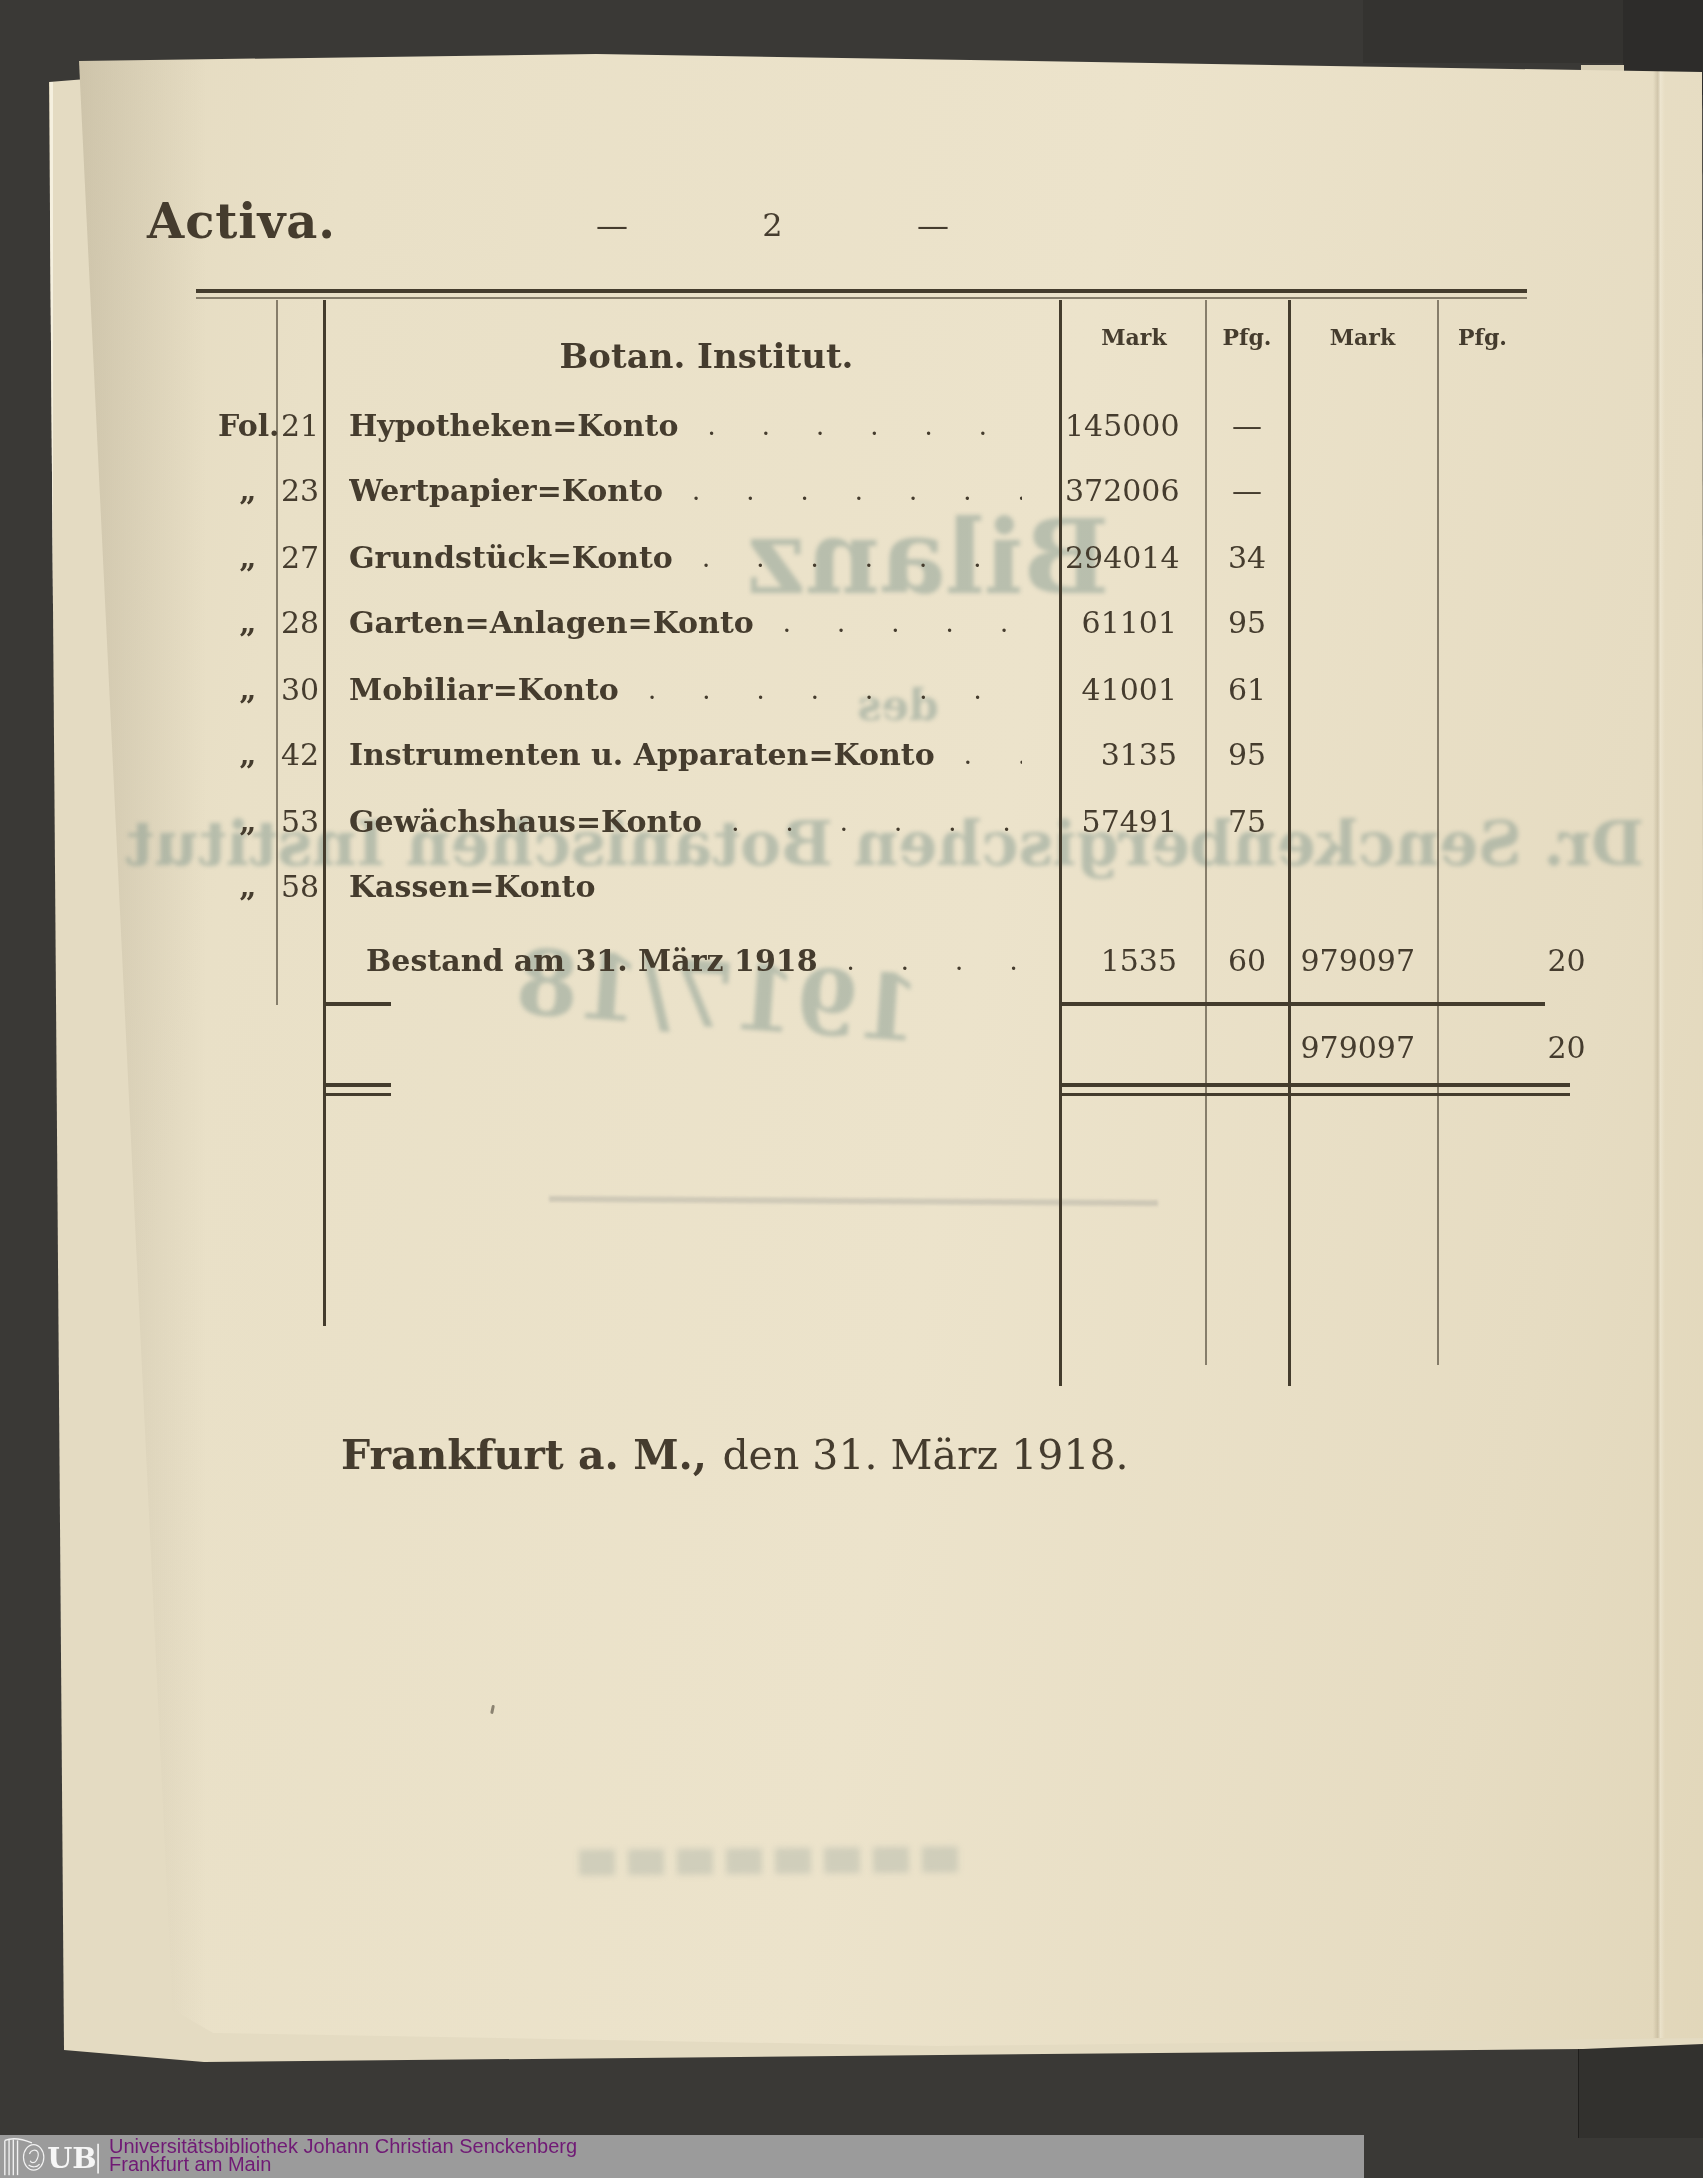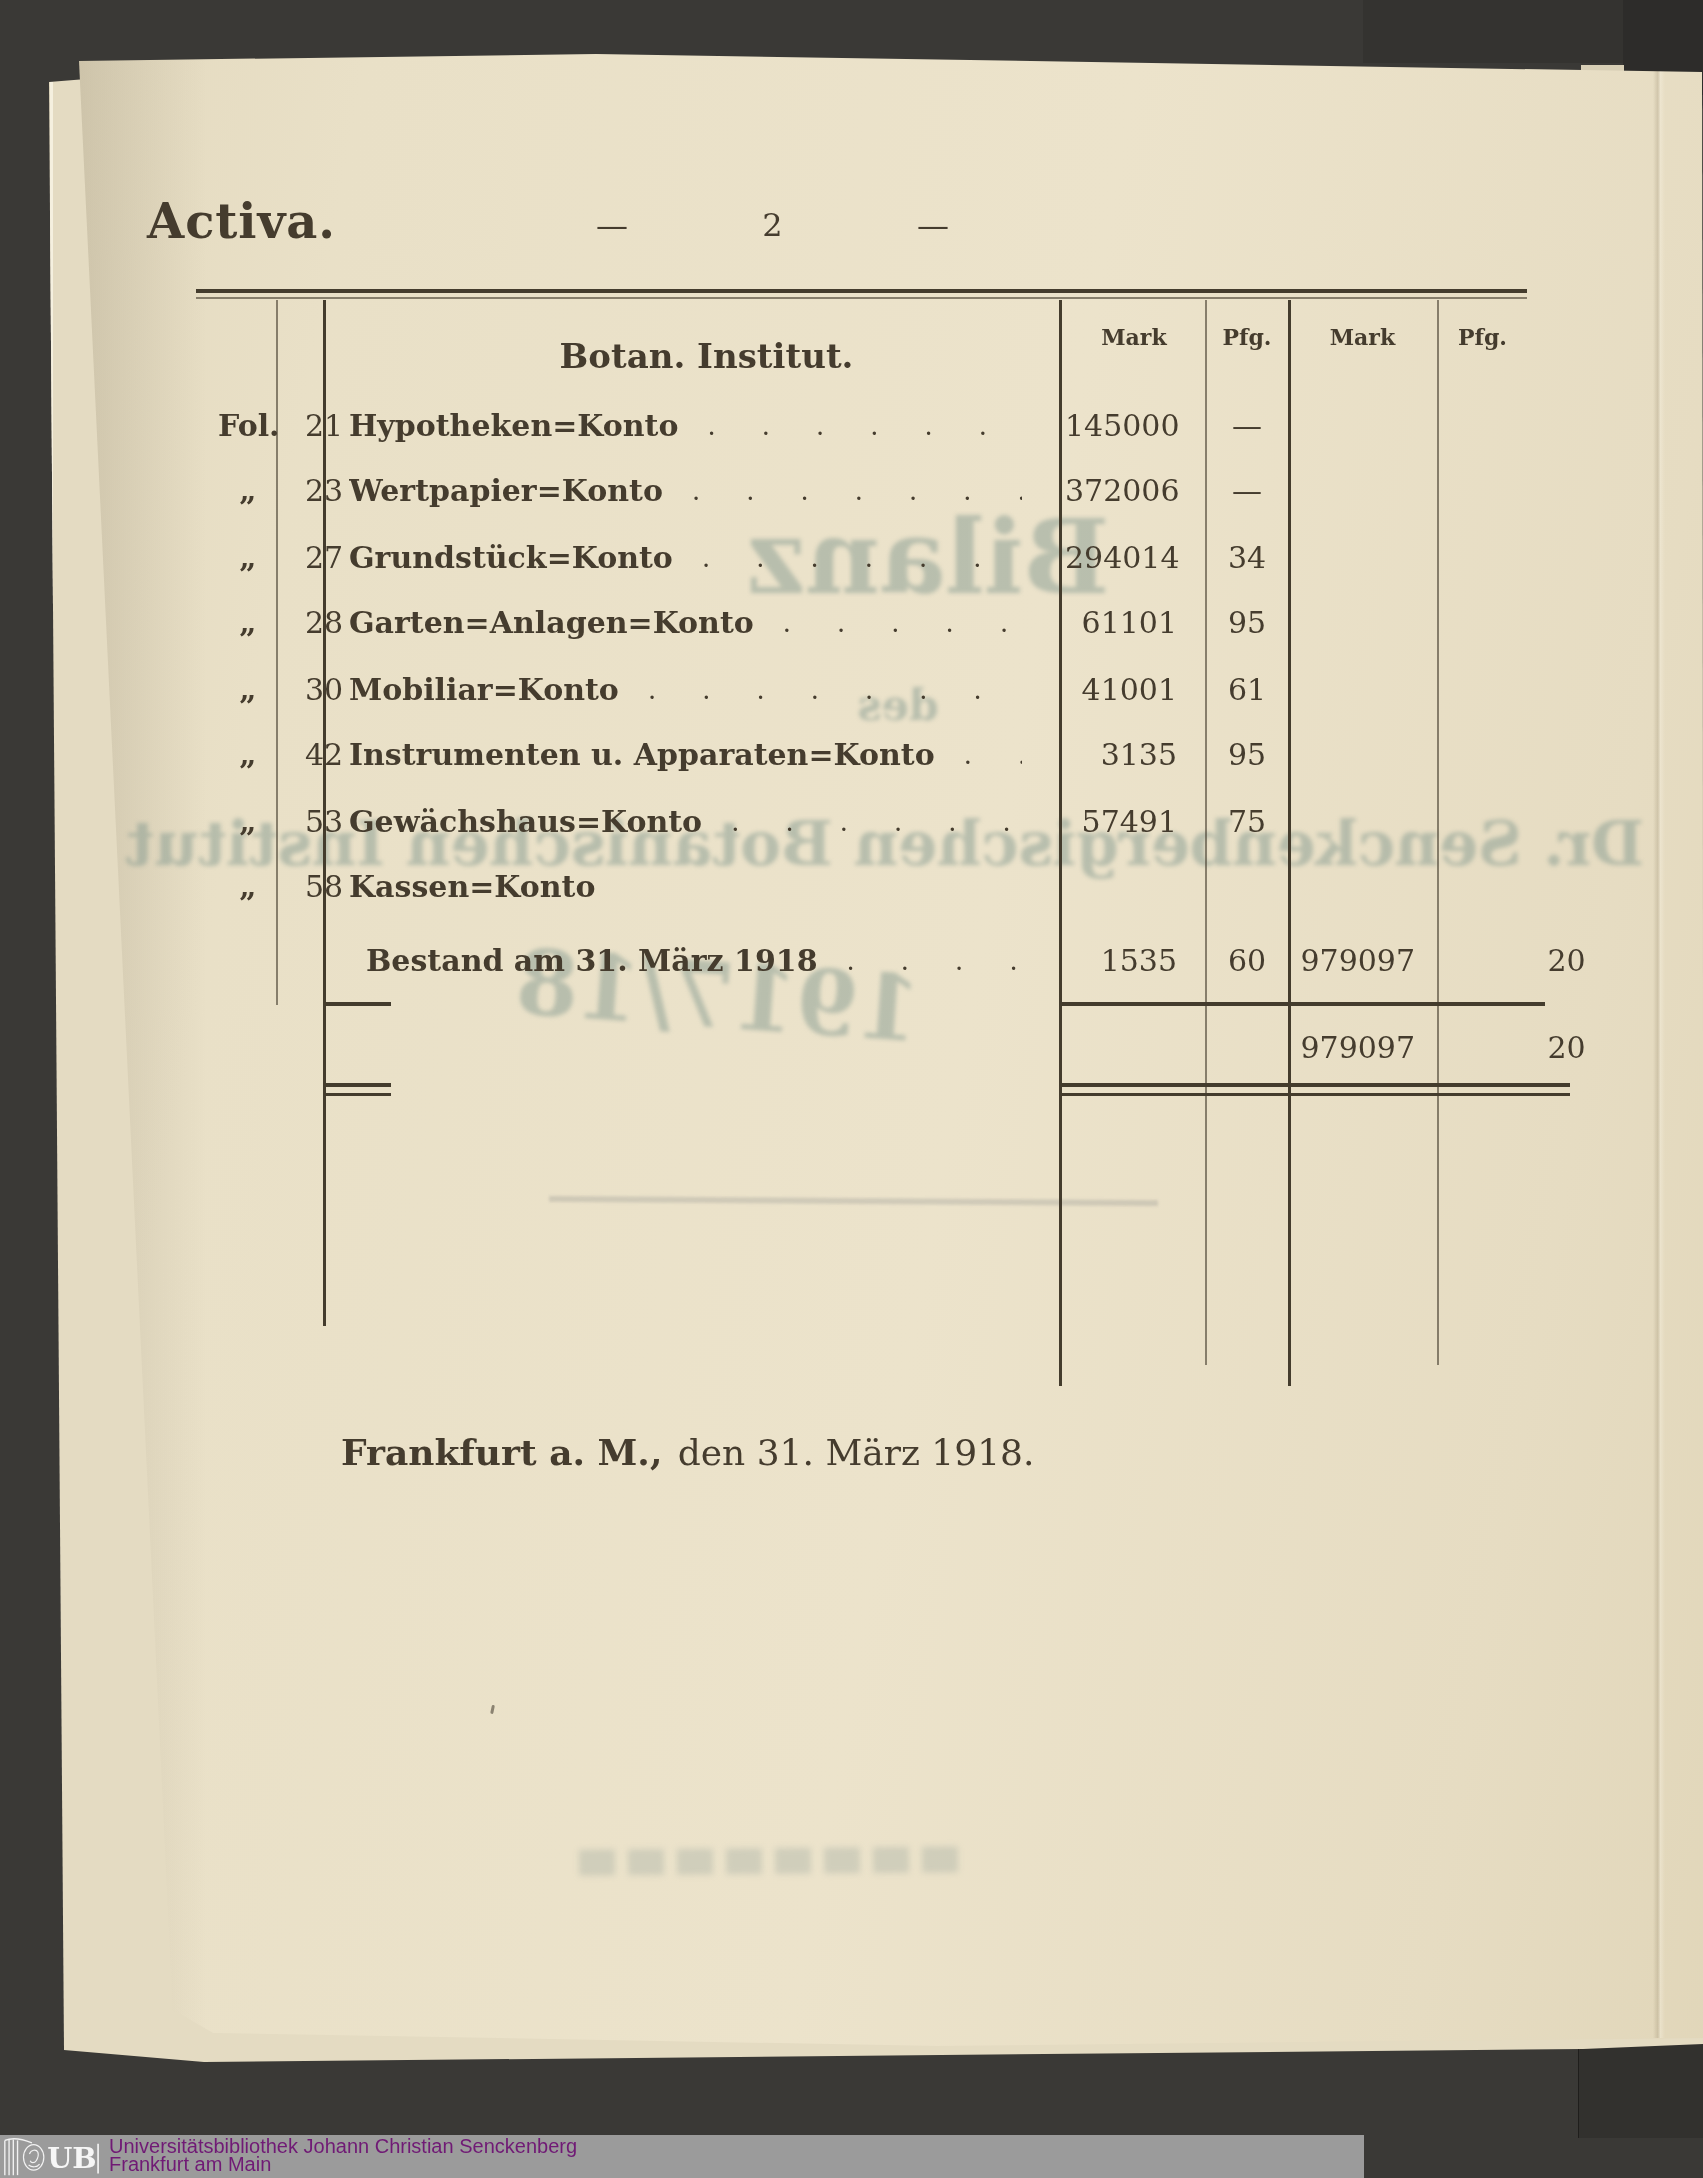--- a/index.html
+++ b/index.html
@@ -46,30 +46,30 @@
   .rule{position:absolute;background:#443c2d;}
   .rule.thin{background:rgba(68,60,45,.6);}
   .sec-title{position:absolute;left:366px;top:336px;width:681px;text-align:center;
              font-size:34px;font-weight:bold;}
   .colhead{position:absolute;top:324px;font-size:22px;font-weight:bold;text-align:center;}
   .ch-m1{left:1066px;width:136px;} .ch-p1{left:1207px;width:80px;}
   .ch-m2{left:1290px;width:145px;} .ch-p2{left:1440px;width:85px;}
   .trow{position:absolute;left:0;width:1704px;height:44px;}
   .cell{position:absolute;top:0;height:44px;line-height:44px;font-size:30px;}
   .c-fol{left:218px;width:60px;text-align:center;font-weight:bold;}
-  .c-nr{left:276px;width:48px;text-align:center;margin-left:24px;}
+  .c-nr{left:276px;width:48px;text-align:center;}
   .c-name{left:349px;width:673px;display:flex;overflow:hidden;white-space:nowrap;}
   .c-name.indent{left:366px;width:656px;}
   .c-name .nm{font-weight:bold;flex:0 0 auto;}
   .c-name .leader{font-size:25.6px;letter-spacing:19px;margin-left:29px;overflow:hidden;}
   .c-m1{left:1065px;width:112px;text-align:right;}
   .c-p1{left:1207px;width:80px;text-align:center;}
   .c-m2{left:1290px;width:125px;text-align:right;}
   .c-p2{left:1524px;width:85px;text-align:center;}
-  .dateline{position:absolute;left:341px;top:1431px;font-size:36px;white-space:nowrap;}
+  .dateline{position:absolute;left:341px;top:1431px;font-size:41px;white-space:nowrap;}
   .dateline .place{font-weight:bold;}
   .dateline .rest{margin-left:15.3px;}
   
   .footer-bar{position:absolute;left:0;top:2135px;width:1364px;height:43px;background:#9b9b9b;z-index:50;}
   .footer-text{position:absolute;left:109px;top:2px;color:#701a75;
     font-family:"Liberation Sans",sans-serif;font-size:20px;line-height:18px;}
   .logo-svg{position:absolute;left:3.4px;top:1.7px;}
 </style>
 </head>
 <body>

